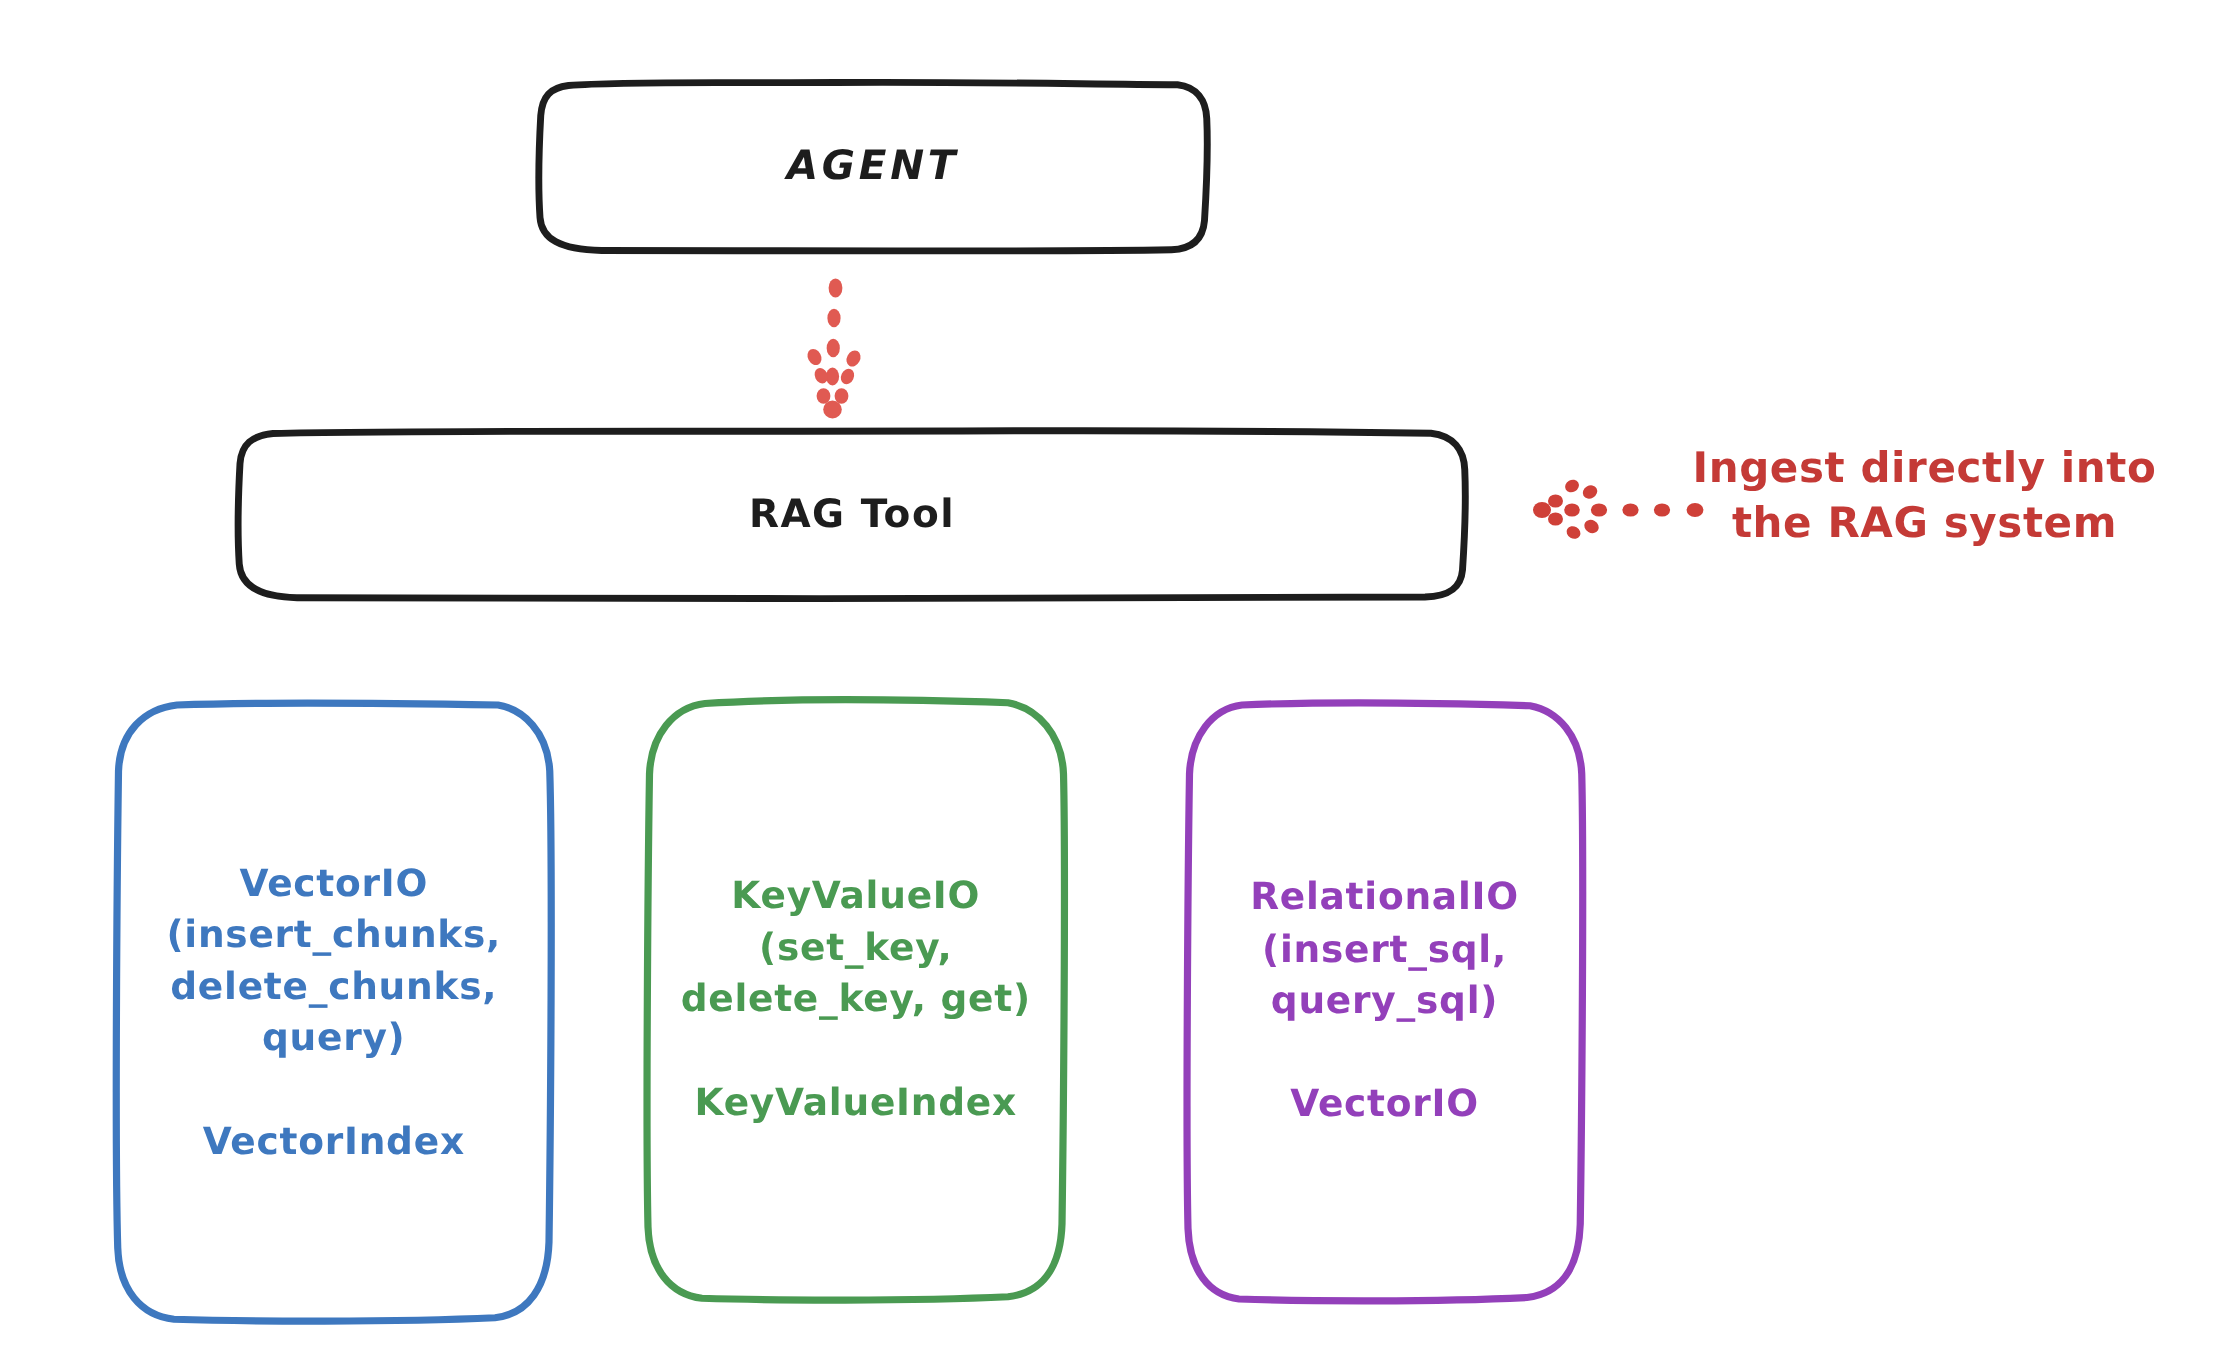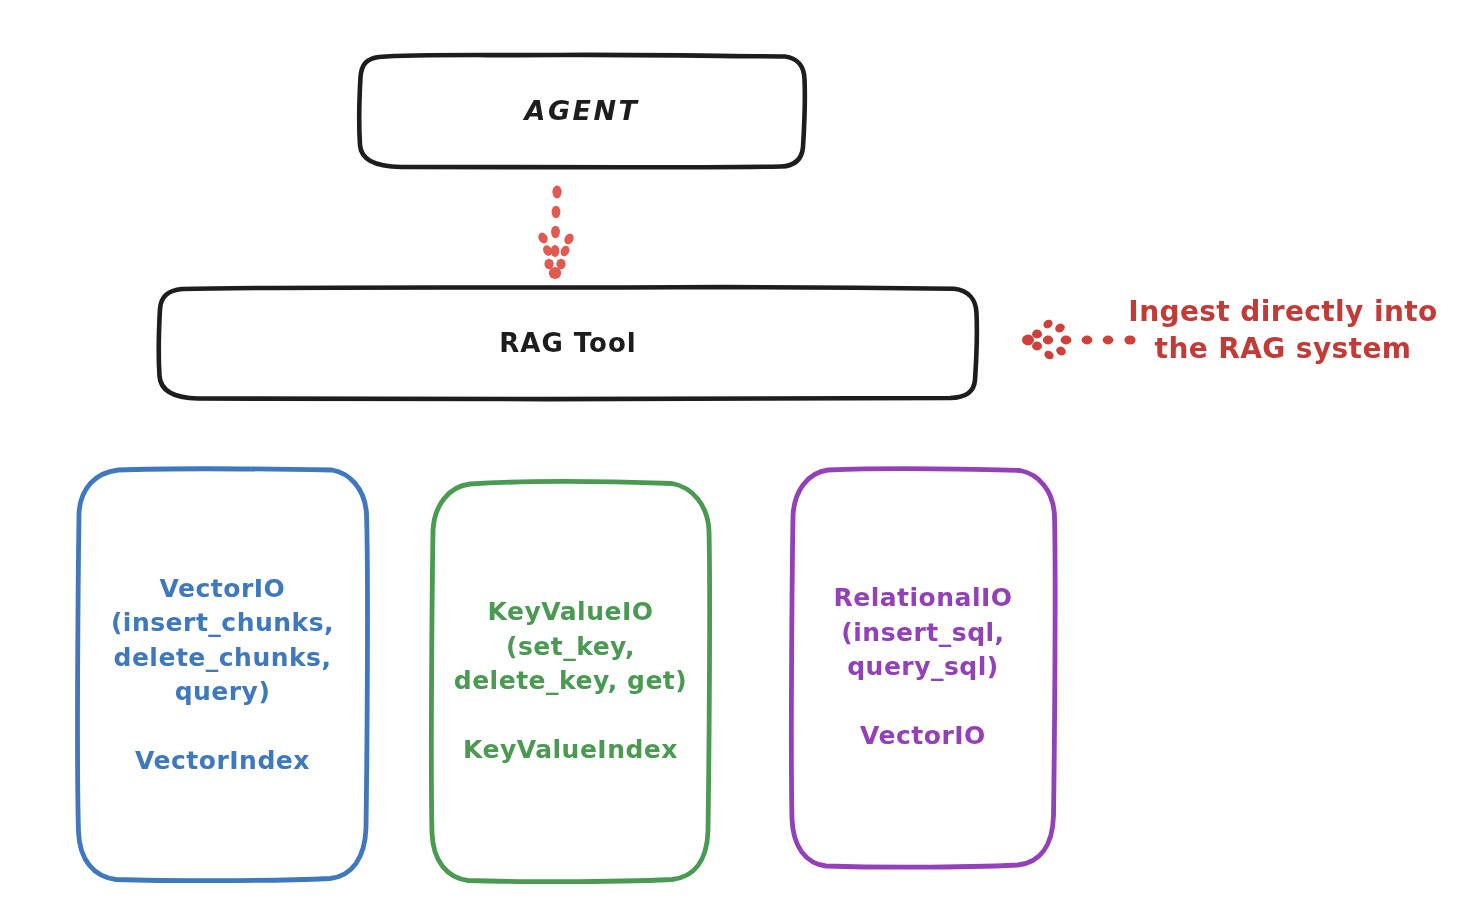--- a/index.html
+++ b/index.html
@@ -87,21 +87,21 @@
   #vector-node {
     left: 74px;
     top: 450px;
     width: 297px;
     height: 418px;
   }
   #vector-node .label { color: #3e78bf; }
 
   #keyvalue-node {
     left: 428px;
-    top: 463px;
+    top: 448px;
     width: 285px;
     height: 405px;
   }
   #keyvalue-node .label { color: #4a9a52; }
 
   #relational-node {
     left: 788px;
     top: 450px;
     width: 270px;
     height: 403px;

